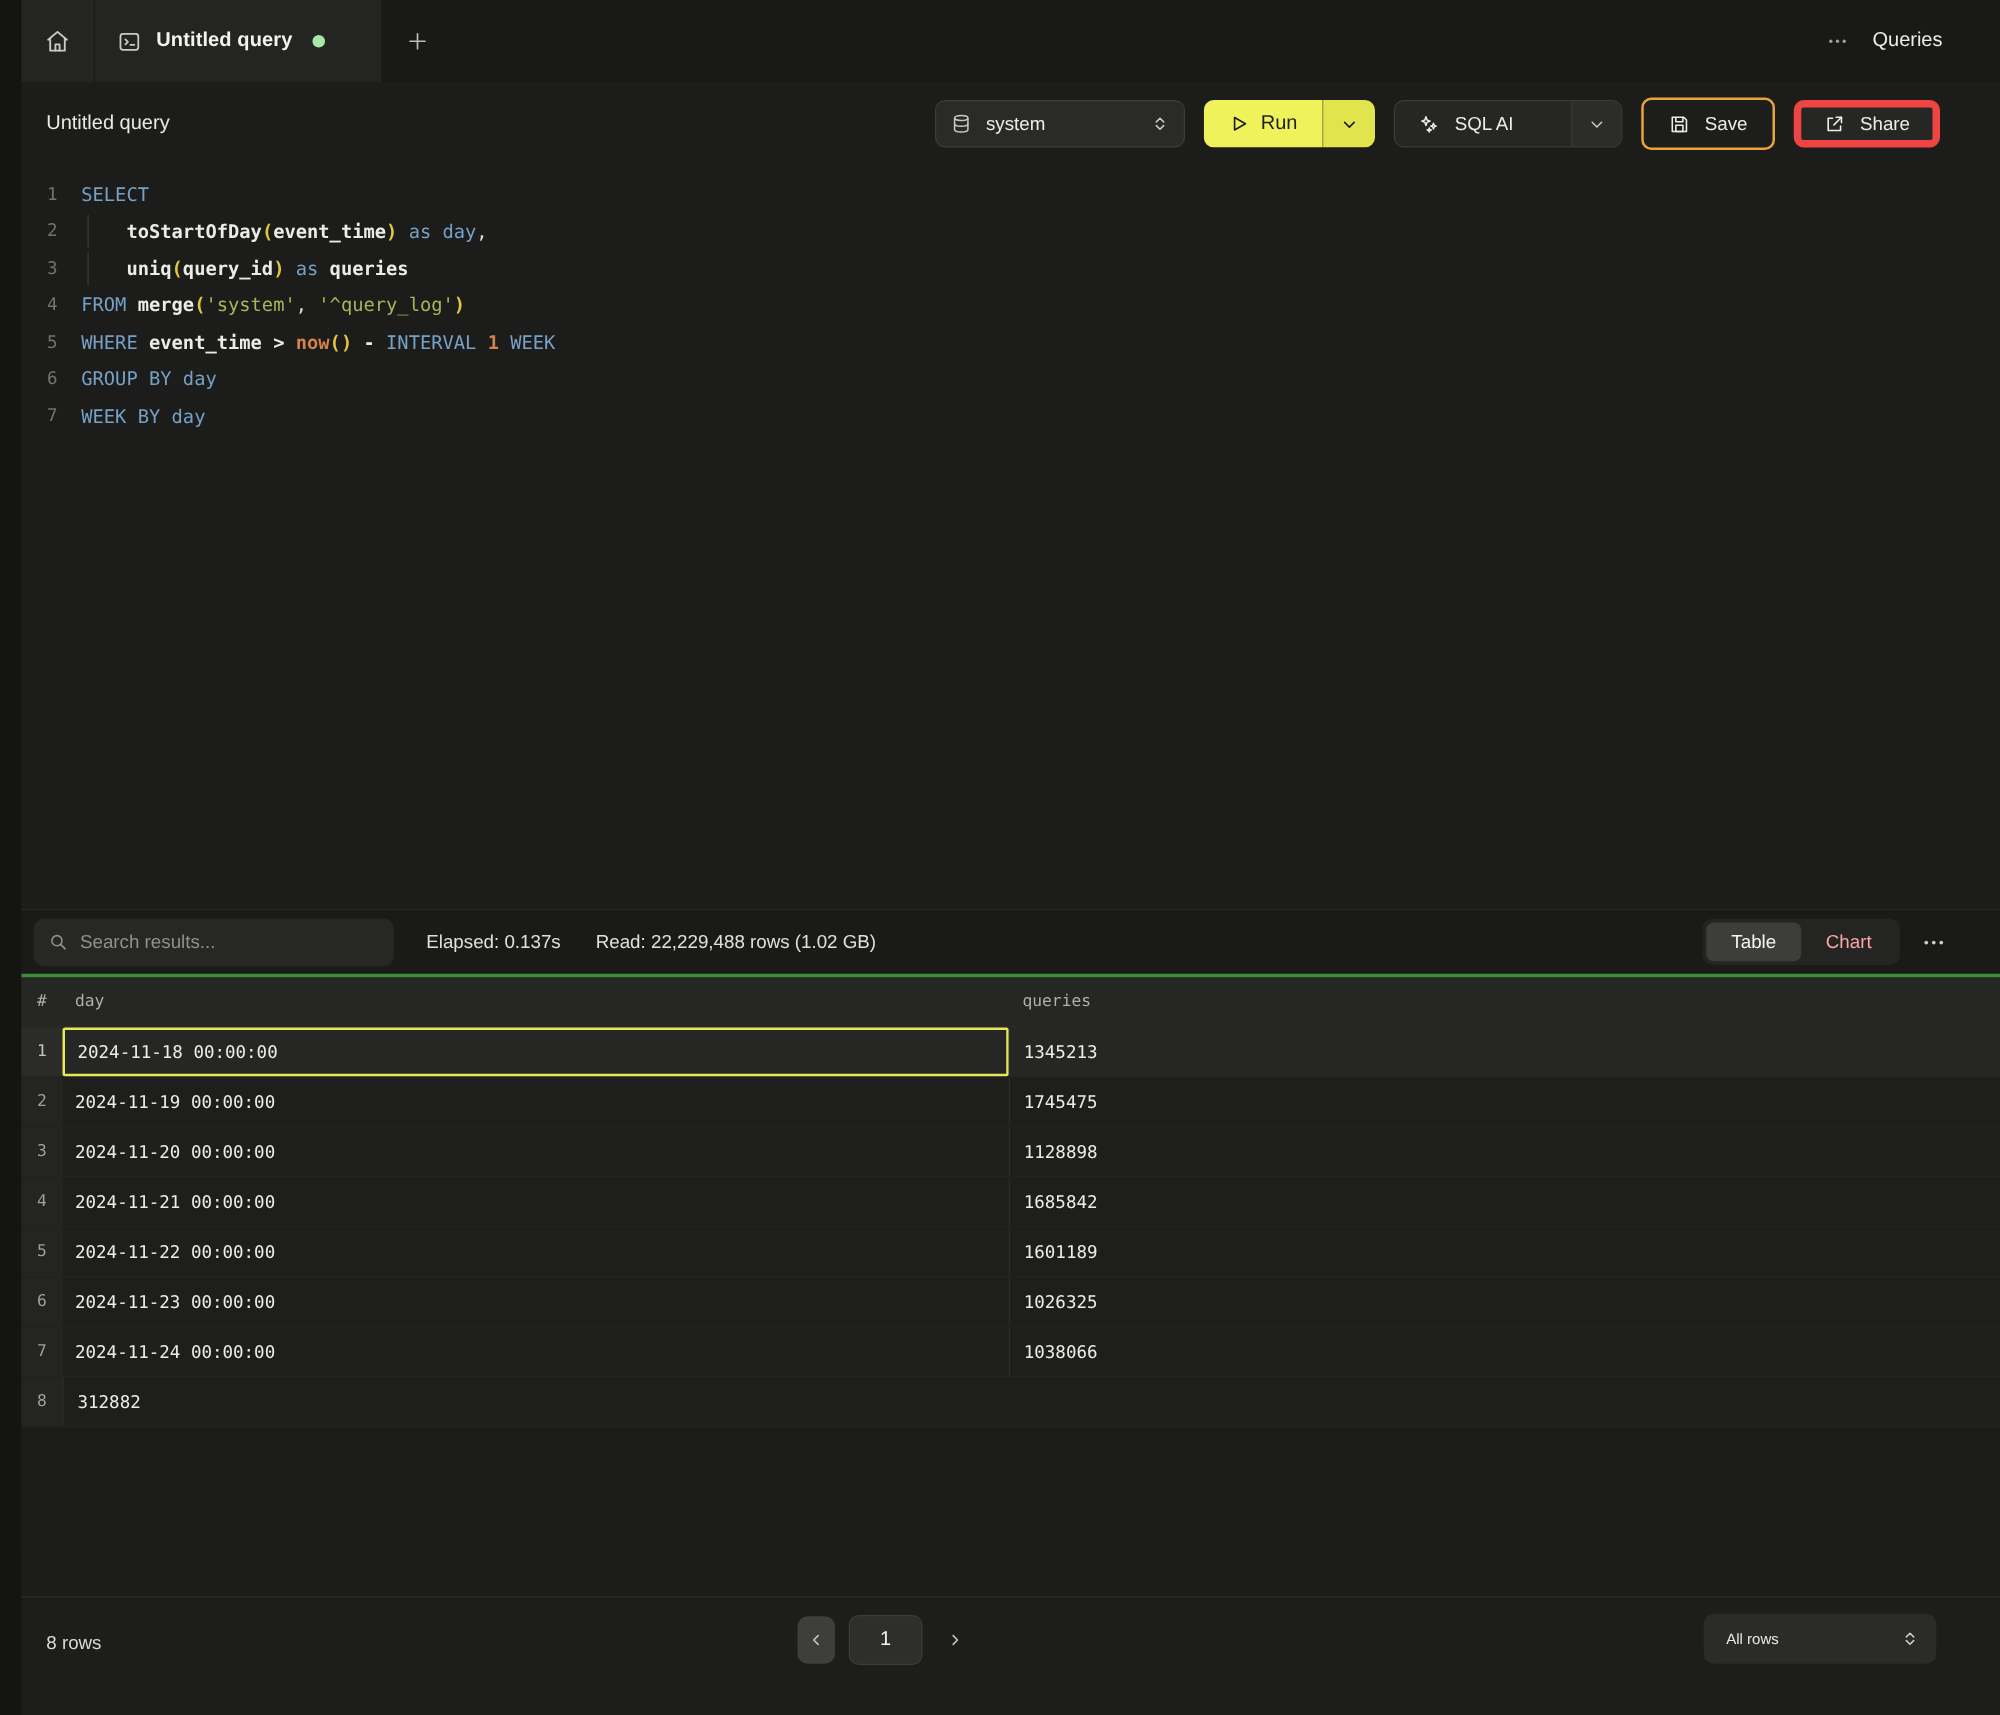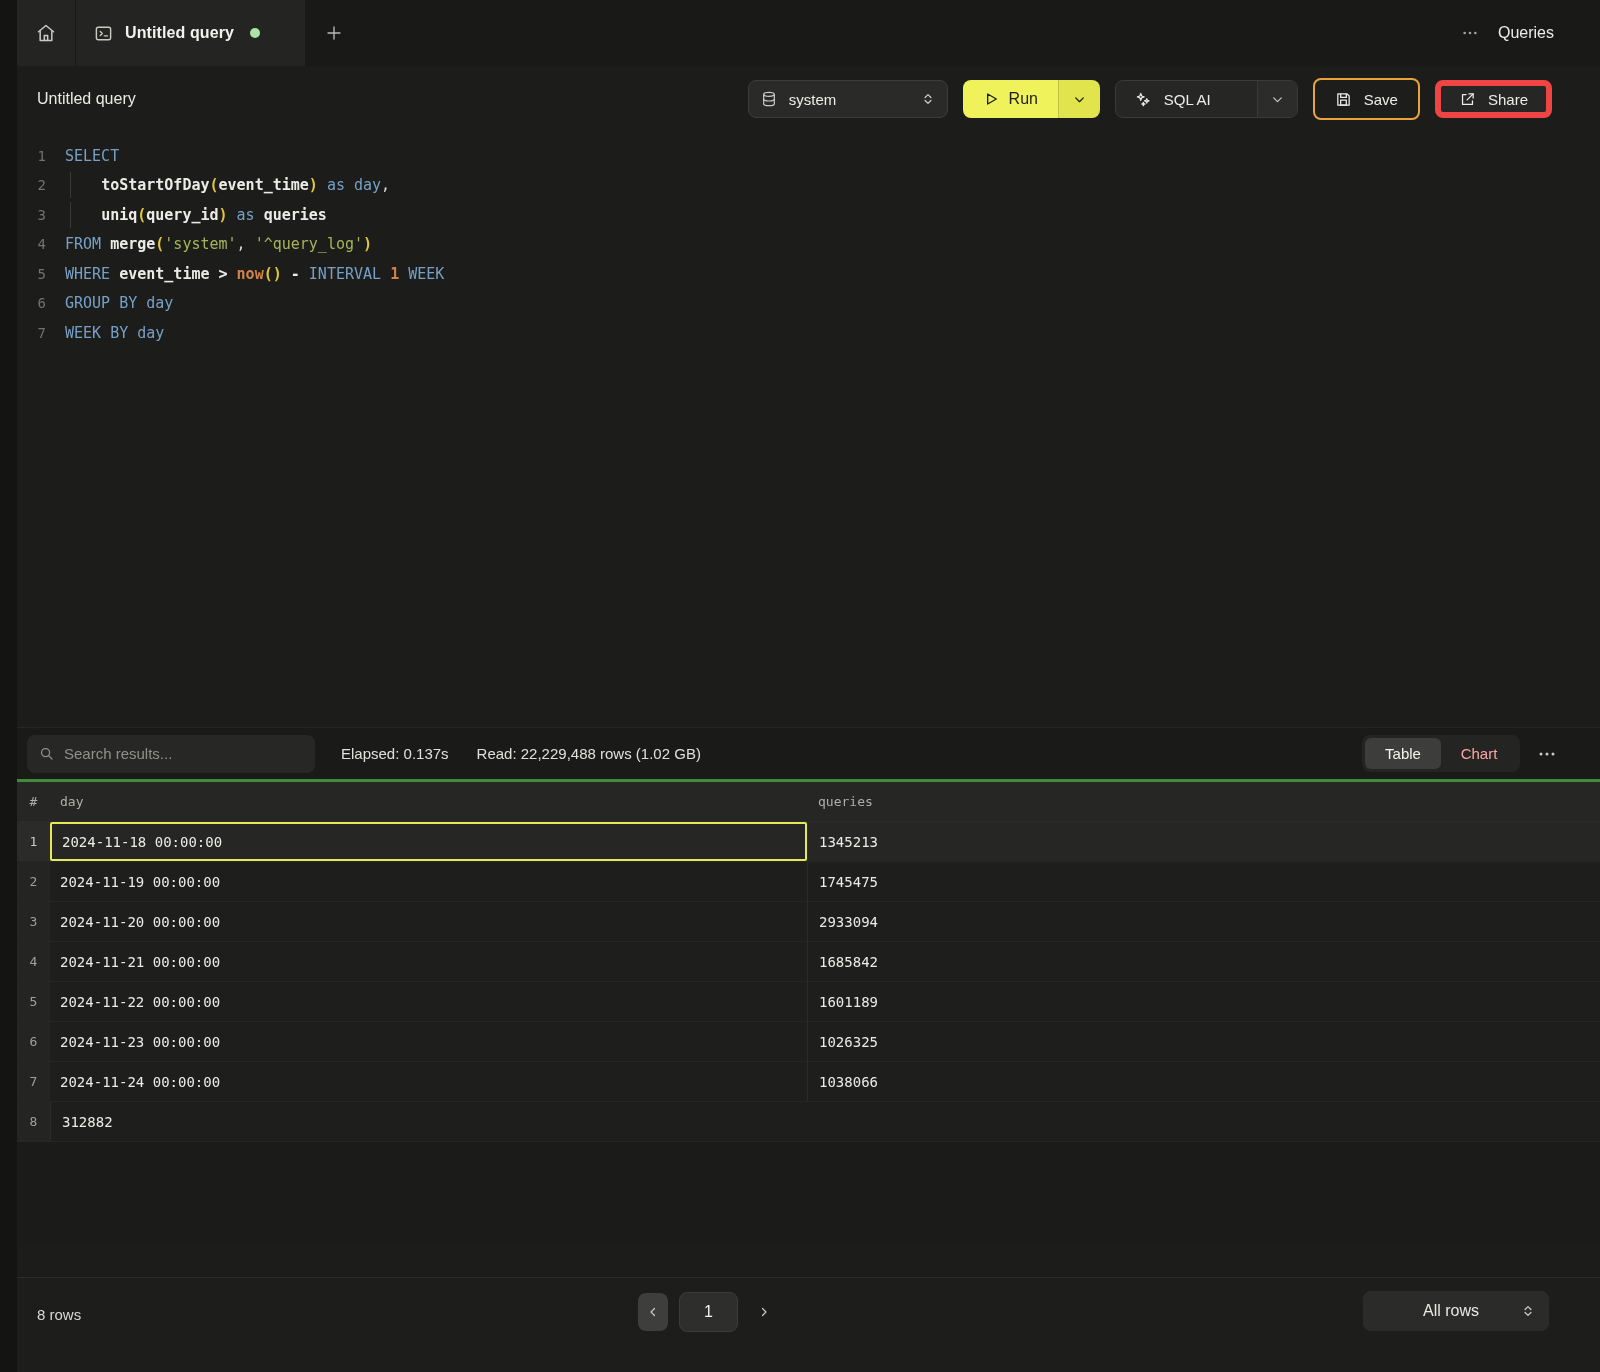--- a/index.html
+++ b/index.html
@@ -186,21 +186,21 @@
     display:flex; align-items:center; justify-content:center; color:#F2F2EF; font-size:16px;
     cursor:pointer;
   }
   .page-next {
     width:30px; height:38px; color:#C9CAC6; display:flex; align-items:center;
     justify-content:center; cursor:pointer;
   }
   .pagesize-select {
     position:absolute; right:51px; top:13px; width:186px; height:40px;
     background:#2B2C29; border-radius:8px; display:flex; align-items:center;
-    padding:0 14px 0 18px; font-size:16px; color:#E8E9E5; cursor:pointer;text-align:center;
+    padding:0 14px 0 18px; font-size:12px; color:#E8E9E5; cursor:pointer;
   }
   .pagesize-select .ps-value { flex:1; }
 
   svg { display:block; }
 </style>
 </head>
 <body>
 
 <div class="app">
   <div class="left-strip"></div>
@@ -404,21 +404,21 @@
           <div class="col-queries">1345213</div>
         </div>
         <div class="grid-row">
           <div class="col-num">2</div>
           <div class="col-day">2024-11-19 00:00:00</div>
           <div class="col-queries">1745475</div>
         </div>
         <div class="grid-row">
           <div class="col-num">3</div>
           <div class="col-day">2024-11-20 00:00:00</div>
-          <div class="col-queries">2933094</div>
+          <div class="col-queries">1128898</div>
         </div>
         <div class="grid-row">
           <div class="col-num">4</div>
           <div class="col-day">2024-11-21 00:00:00</div>
           <div class="col-queries">1685842</div>
         </div>
         <div class="grid-row">
           <div class="col-num">5</div>
           <div class="col-day">2024-11-22 00:00:00</div>
           <div class="col-queries">1601189</div>

